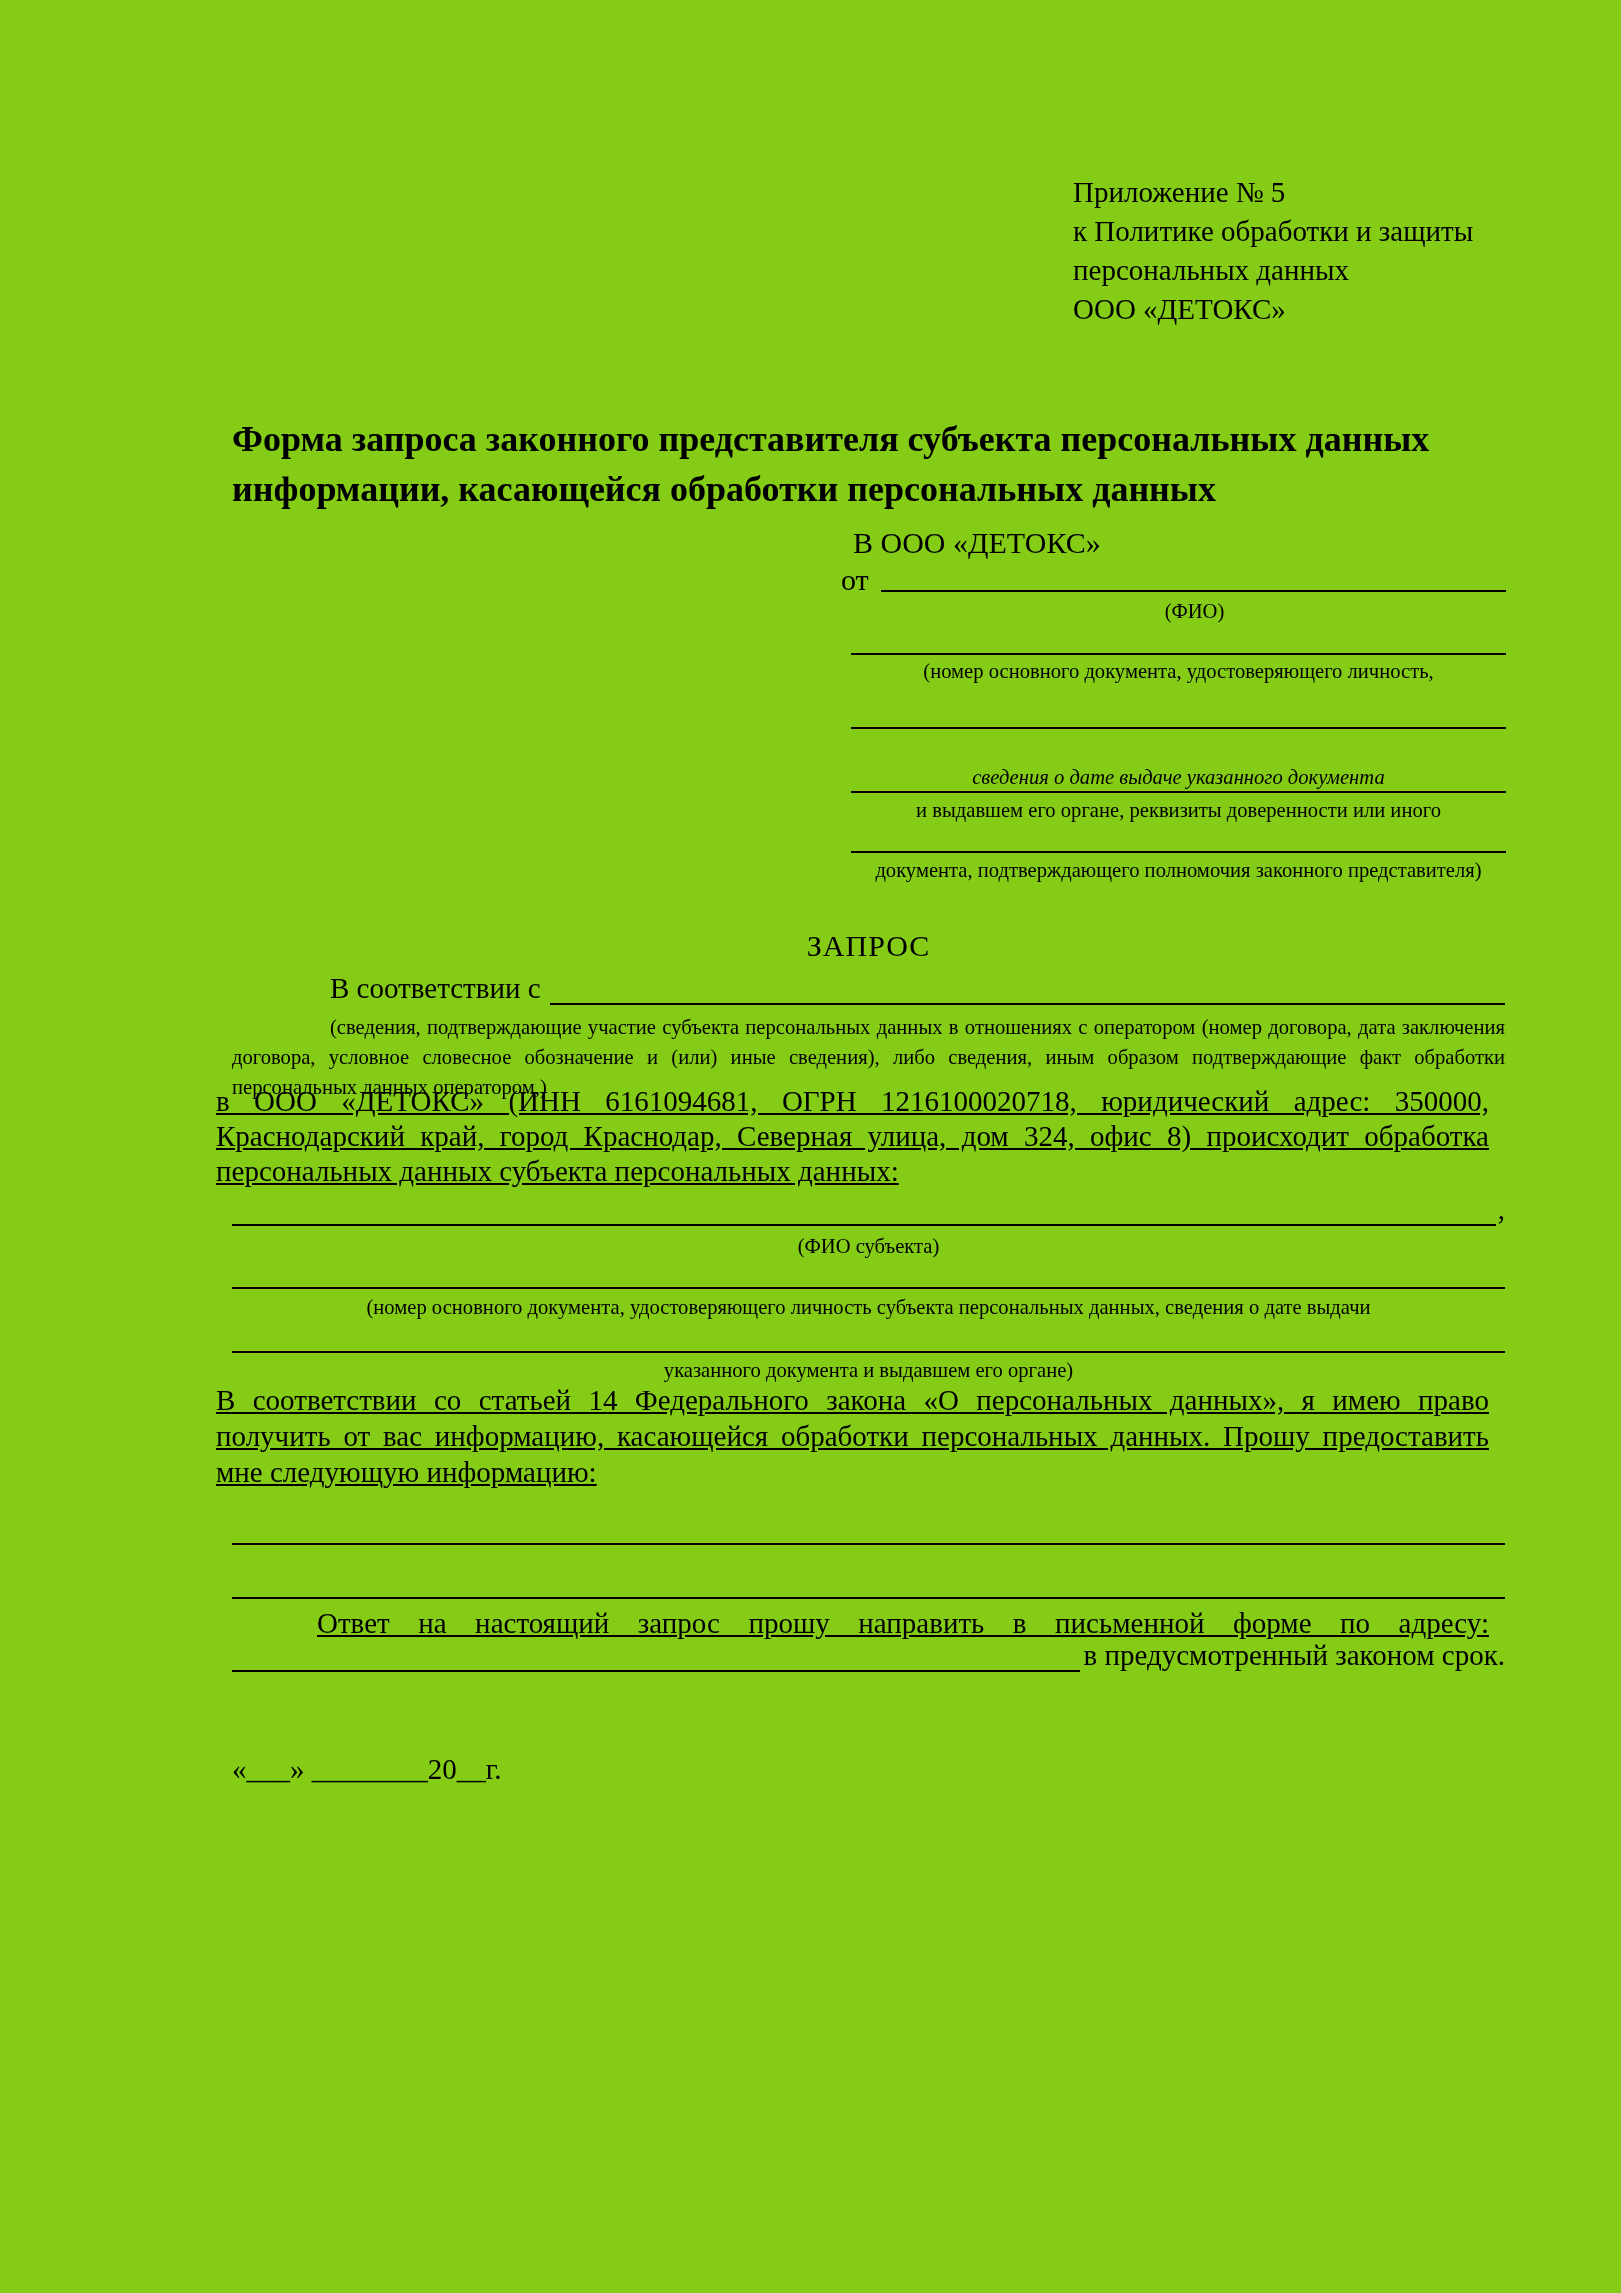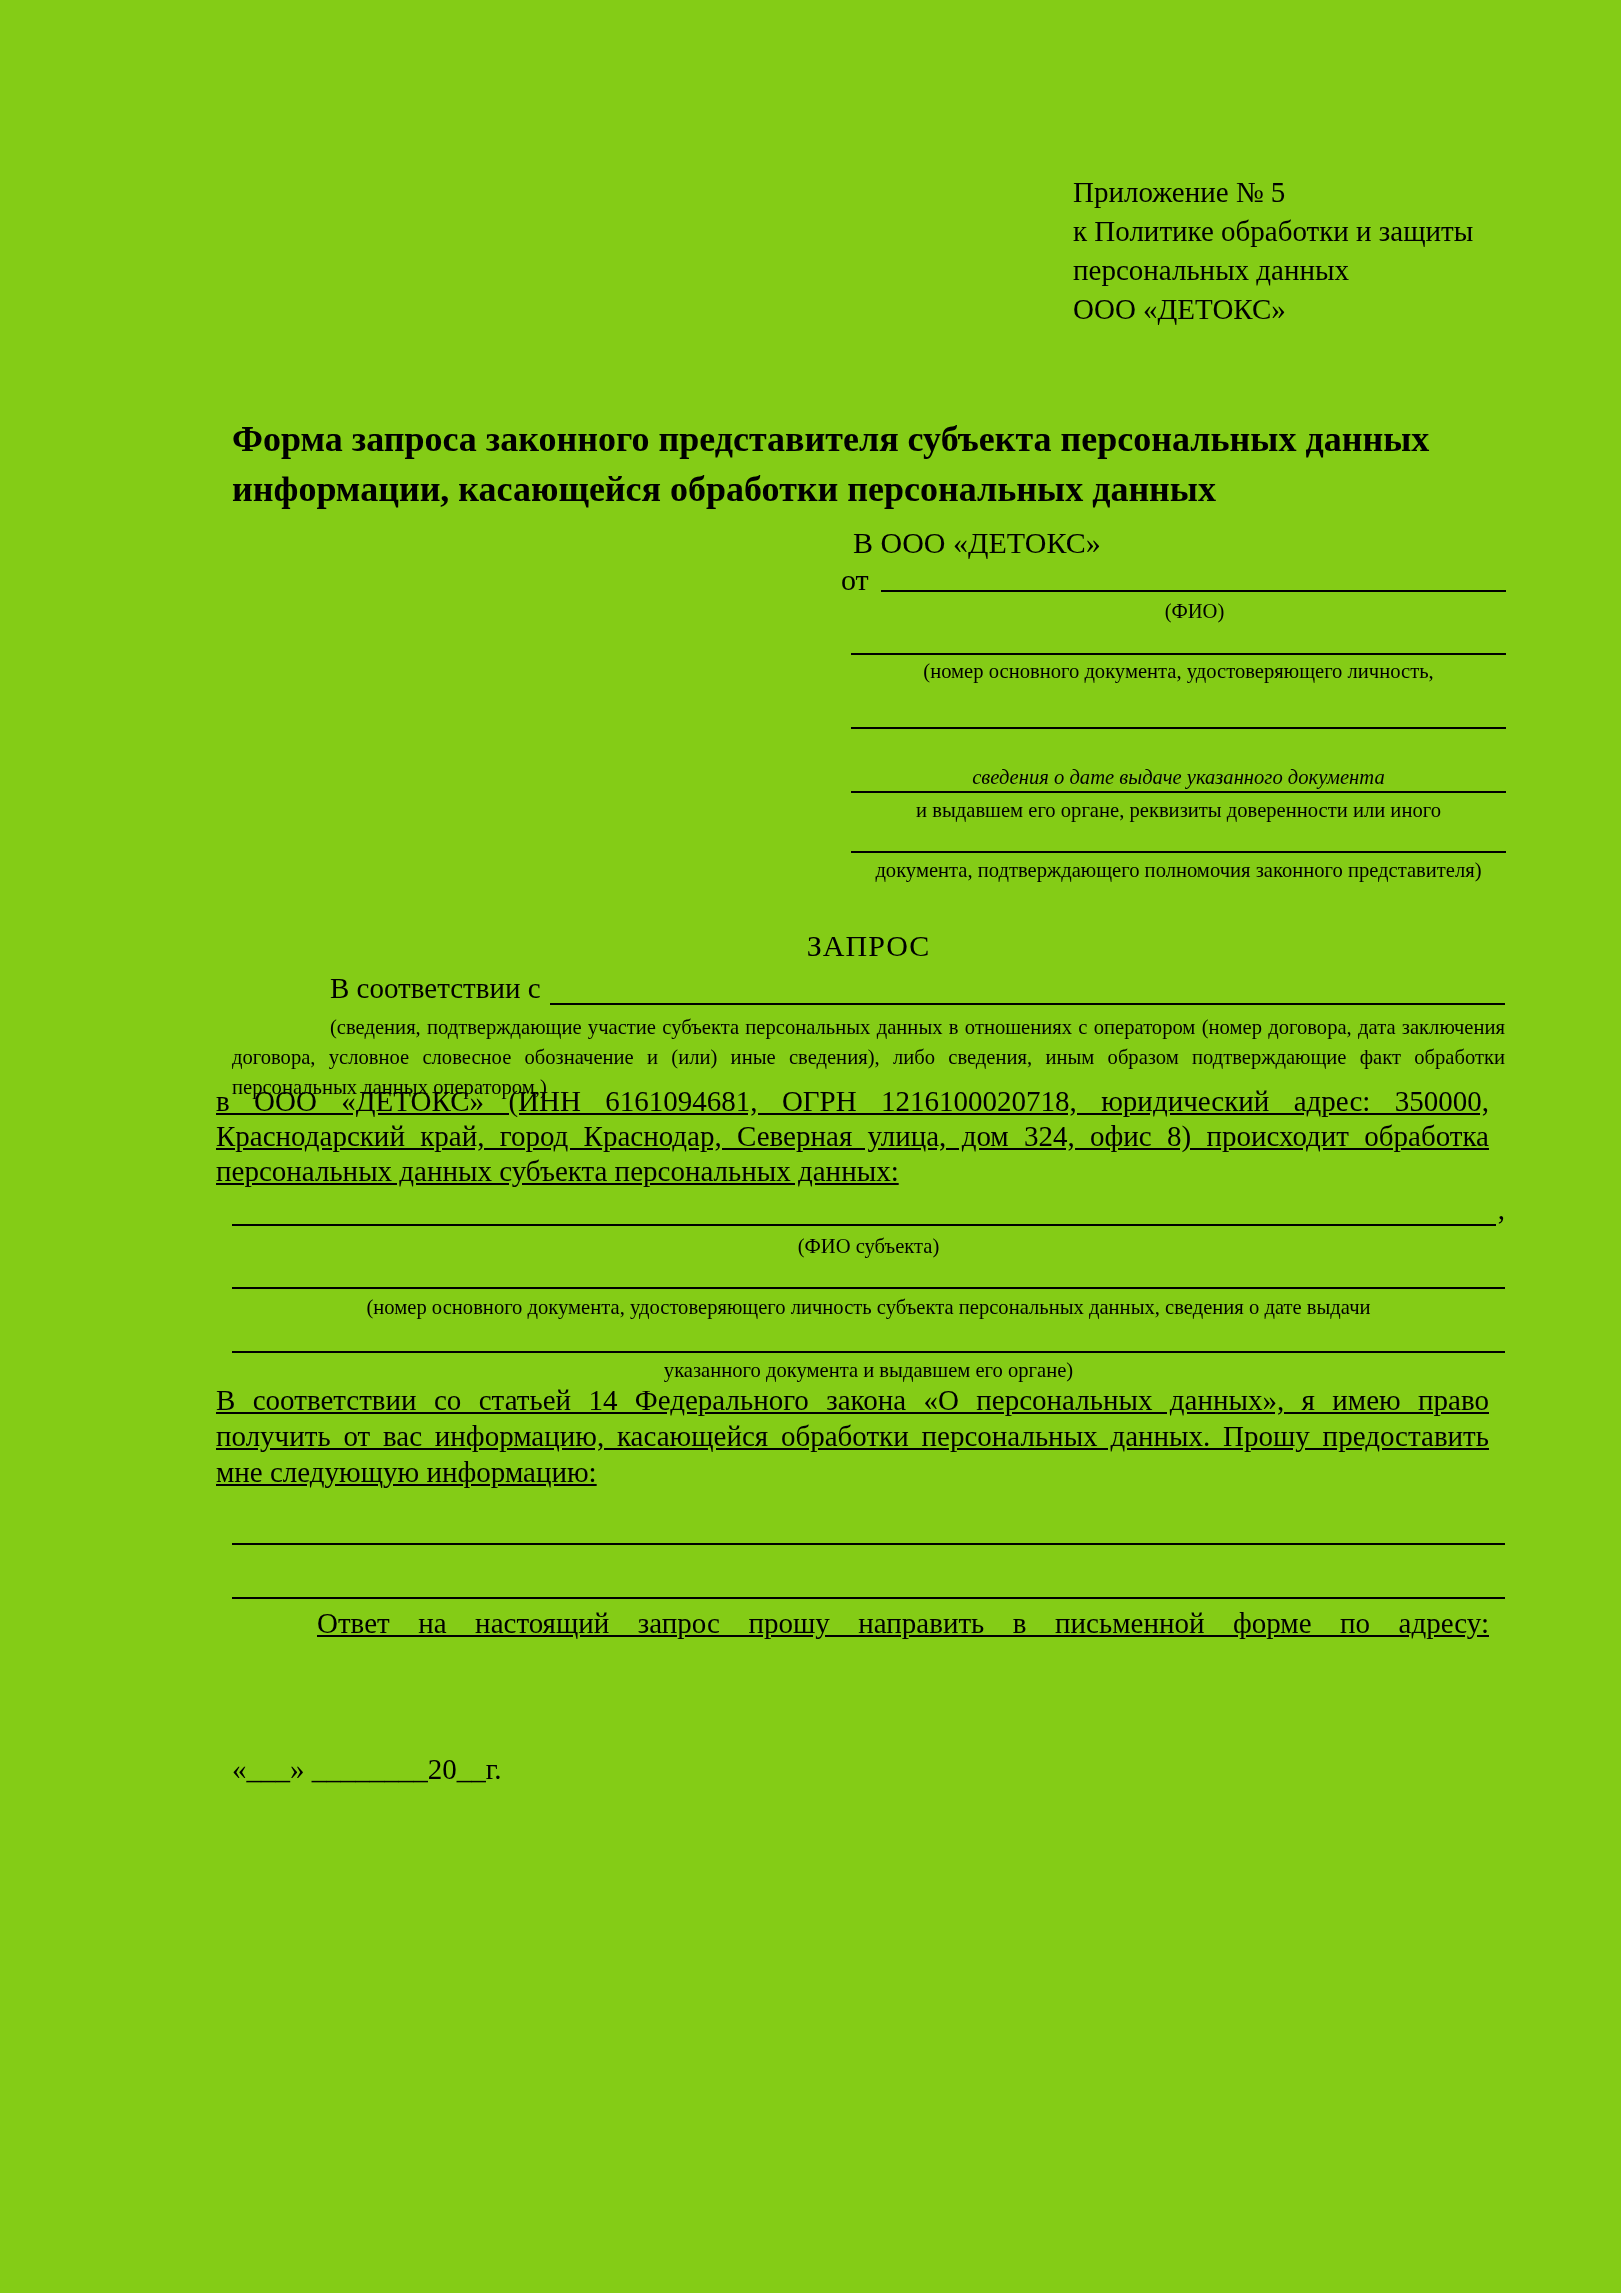--- a/index.html
+++ b/index.html
@@ -105,19 +105,23 @@
 
   <div class="abs rule full-rule" style="top:1351px;"></div>
   <div class="abs cap full-cap" style="top:1359px;">указанного документа и выдавшем его органе)</div>
 
   <div class="abs body-par art-par">В соответствии со статьей 14 Федерального закона «О персональных данных», я имею право получить от вас информацию, касающейся обработки персональных данных. Прошу предоставить мне следующую информацию:</div>
 
   <div class="abs rule full-rule" style="top:1543px;"></div>
   <div class="abs rule full-rule" style="top:1597px;"></div>
 
   <div class="abs body-par ans-par">Ответ на настоящий запрос прошу направить в письменной форме по адресу:</div>
+  <div class="abs tail-row">
+    <span class="blank"></span>
+    <span class="tail">в предусмотренный законом срок.</span>
+  </div>
 
   <div class="abs footer-row">
     <span>«___» ________20__г.</span>
   </div>
 
 </div>
 
 
 </body></html>

